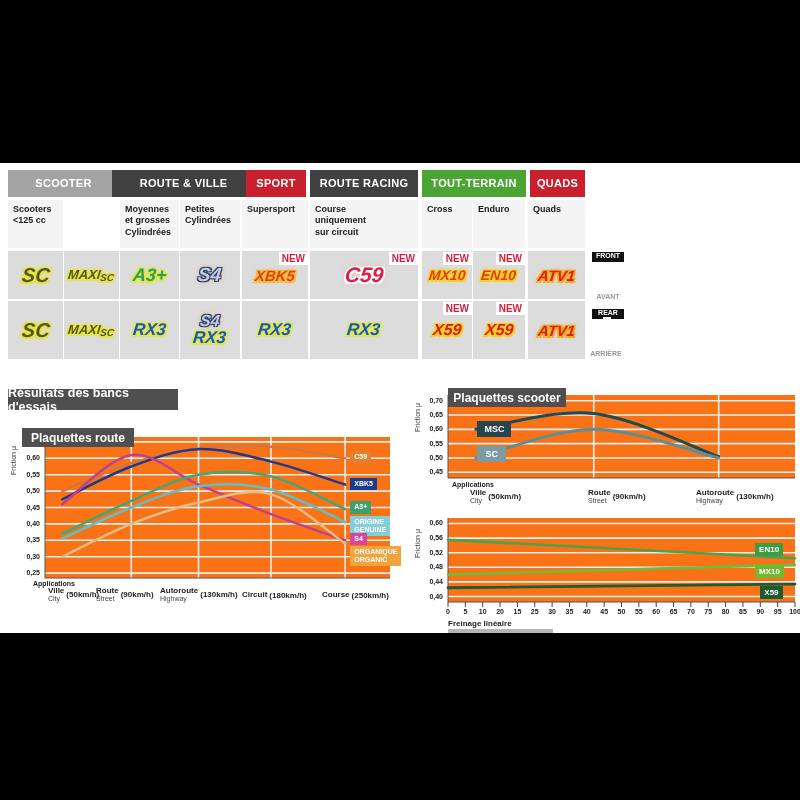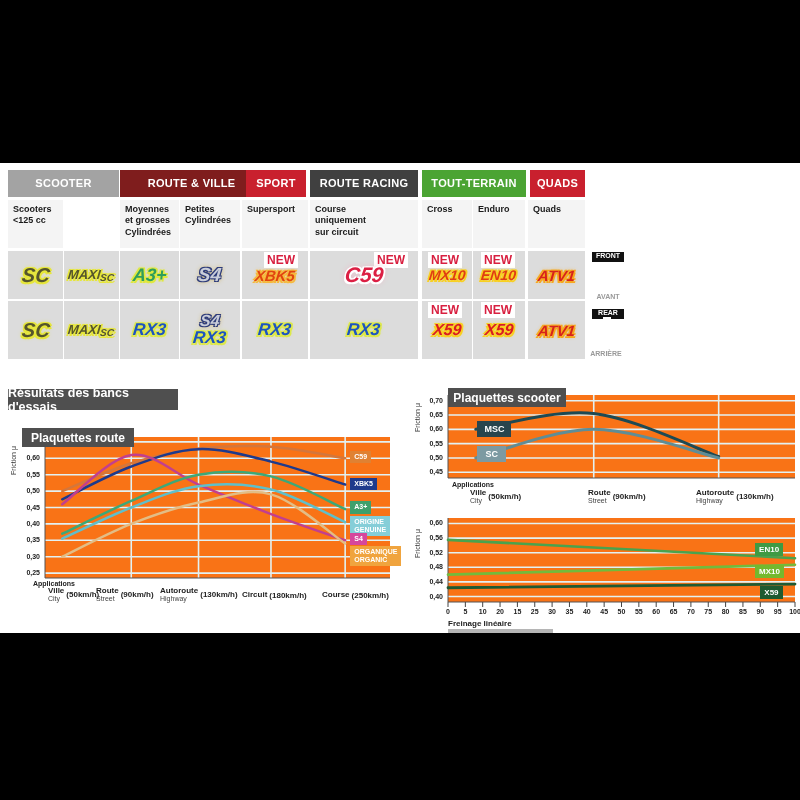--- a/index.html
+++ b/index.html
@@ -28,21 +28,21 @@
   .b-xbk5{--halo:#f6b93c;color:#e1440f;font-size:15px;}
   .b-c59{color:#dc1f44;font-size:21px;
          text-shadow:-1.5px -1.5px 0 #fff,1.5px -1.5px 0 #fff,-1.5px 1.5px 0 #fff,
                      1.5px 1.5px 0 #fff,0 0 6px #f8a0b8;}
   .b-mx10,.b-en10{--halo:#f8d022;color:#e03d12;font-size:14px;}
   .b-atv1{--halo:#f6a81e;color:#d7231b;font-size:15px;}
   .b-rx3{--halo:#dde84a;color:#1c54c0;font-size:17px;}
   .b-x59{--halo:#f8d022;color:#da1c20;font-size:16px;}
   .stack2{display:flex;flex-direction:column;align-items:center;line-height:1.05;}
   .stack2 .b-s4{font-size:16px;}
-  .new{position:absolute;top:1px;right:10px;background:#fff;color:#d82040;font-size:12px;
+  .new{position:absolute;top:1px;right:0;background:#fff;color:#d82040;font-size:10px;
        font-weight:bold;padding:1px 3px;font-style:normal;}
 
   
   .marker{position:absolute;width:32px;background:#111;text-align:center;color:#fff;
           font-size:7px;font-weight:bold;padding-bottom:3px;}
   .disc{width:17px;height:17px;border-radius:50%;background:#fff;position:relative;margin:3px auto 1px;}
   .disc::after{content:'';position:absolute;inset:5px;background:#111;border-radius:50%;}
   .disc.rear::before{content:'';position:absolute;width:8px;height:2px;background:#fff;
                      top:7.5px;left:4.5px;z-index:2;}
   .marker-sub{position:absolute;width:40px;text-align:center;color:#999;font-size:7px;font-weight:bold;}
@@ -71,21 +71,21 @@
   .xaxis-label{position:absolute;font-size:8px;font-weight:bold;color:#222;}
   .smudge{position:absolute;background:#b5b5b5;}
 </style>
 </head>
 <body>
 
 <div class="stage">
   <div class="whiteband"></div>
 
   <div class="cat" style="left:8px;top:170px;width:111px;background:#a3a3a3">SCOOTER</div>
-  <div class="cat" style="left:120px;top:170px;width:143px;background:#7f1d1d">ROUTE &amp; VILLE</div>
+  <div class="cat" style="left:112px;top:170px;width:143px;background:#404040">ROUTE &amp; VILLE</div>
   <div class="cat" style="left:246px;top:170px;width:60px;background:#c9202e">SPORT</div>
   <div class="cat" style="left:310px;top:170px;width:108px;background:#404040">ROUTE RACING</div>
   <div class="cat" style="left:422px;top:170px;width:104px;background:#4ba433">TOUT-TERRAIN</div>
   <div class="cat" style="left:530px;top:170px;width:55px;background:#c9202e">QUADS</div>
 
   <div class="sub" style="left:8px;top:200px;width:55px;height:48px">Scooters &lt;125 cc</div>
   <div class="sub" style="left:120px;top:200px;width:59px;height:48px">Moyennes et grosses Cylindrées</div>
   <div class="sub" style="left:180px;top:200px;width:60px;height:48px">Petites Cylindrées</div>
   <div class="sub" style="left:310px;top:200px;width:108px;height:48px">
     <span class="narrow">Course uniquement sur circuit</span>

